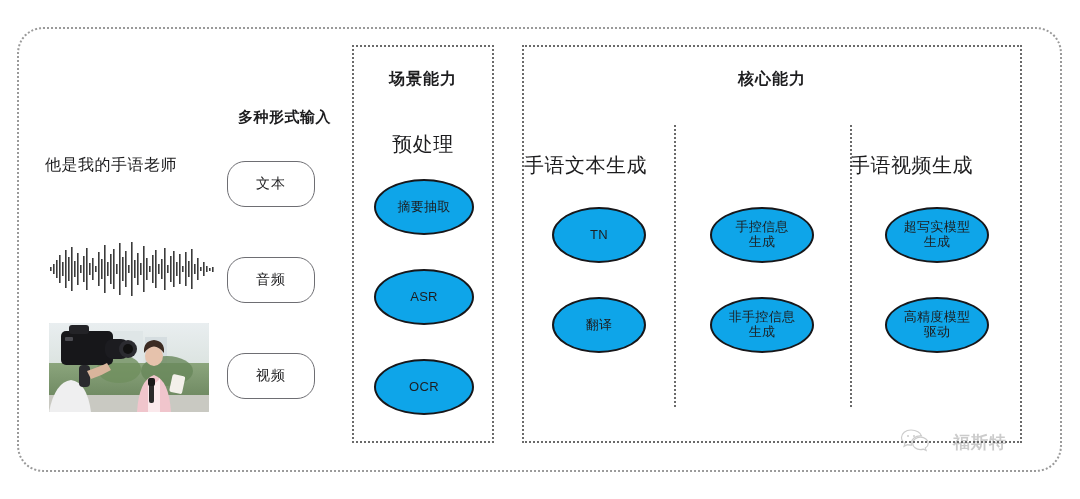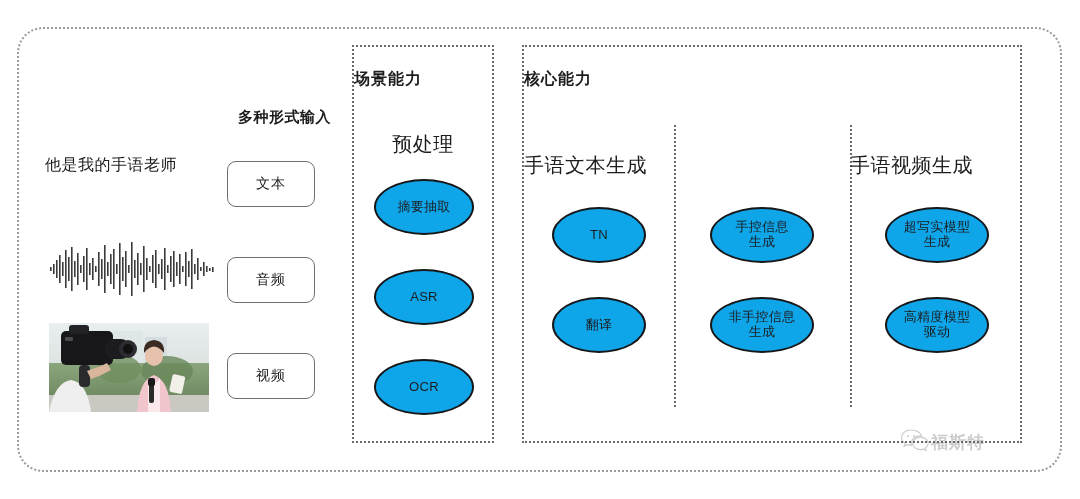--- a/index.html
+++ b/index.html
@@ -78,21 +78,21 @@
     border-radius: 1px;
     background: #cfd6cb;
   }
   .thumb-photo svg { display: block; }
 
   .modal-box {
     position: absolute;
     width: 88px;
     height: 46px;
     border: 1.5px solid #6e6e73;
-    border-radius: 9px;
+    border-radius: 18px;
     box-sizing: border-box;
     display: flex;
     align-items: center;
     justify-content: center;
     font-size: 14px;
     letter-spacing: 1px;
     background: #fff;
   }
   .modal-text  { left: 197px; top: 121px; }
   .modal-audio { left: 197px; top: 217px; }
@@ -102,20 +102,21 @@
   .scene-panel {
     left: 352px;
     top: 45px;
     width: 142px;
     height: 398px;
   }
   .panel-title {
     position: absolute;
     left: 0;
     right: 0;
+    text-align: center;
     font-size: 16px;
     font-weight: bold;
     letter-spacing: 1px;
   }
   .scene-panel .panel-title { top: 22px; }
   .group-label {
     position: absolute;
     font-size: 20px;
     letter-spacing: 0.5px;
     white-space: nowrap;
@@ -194,21 +195,21 @@
   .ell-row-0 { top: 160px; }
   .ell-row-1 { top: 250px; }
 
   
   .watermark {
     position: absolute;
     left: 900px;
     top: 428px;
     display: flex;
     align-items: center;
-    gap: 1px;
+    gap: 23px;
     opacity: 0.30;
   }
   .watermark .wm-text {
     font-size: 17px;
     font-weight: bold;
     color: #555;
     letter-spacing: 1px;
   }
 </style>
 </head>

